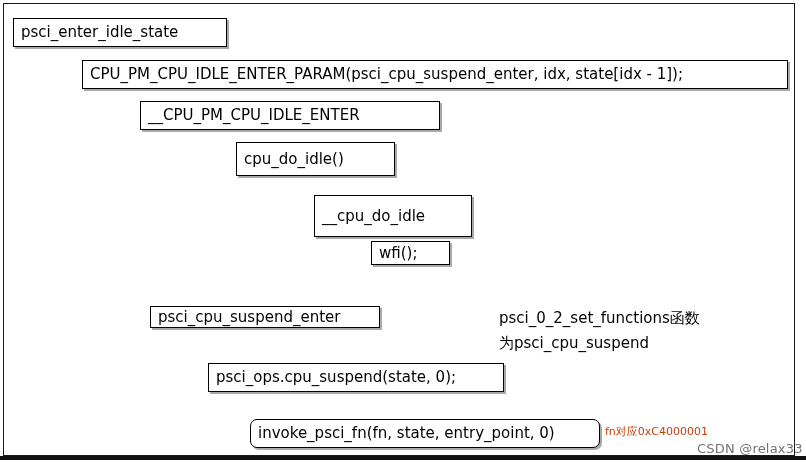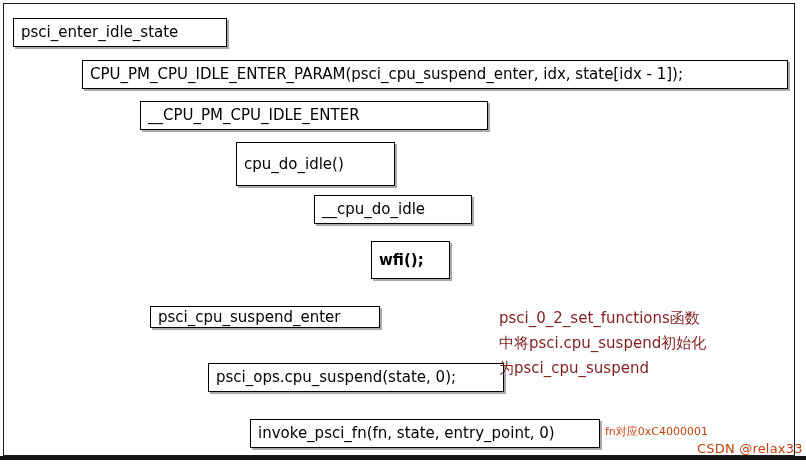--- a/index.html
+++ b/index.html
@@ -52,42 +52,42 @@
   .node .node-label {
     display: block;
     width: 100%;
   }
   
   #annotation {
     position: absolute;
     left: 499px;
     top: 306px;
     width: 280px;
-    color: #7f1d1d;
+    color: #000000;
     font-size: 15px;
     line-height: 25px;
     white-space: nowrap;
   }
   #annotation div { display: block; }
   
   #fn-note {
     position: absolute;
     left: 605px;
     top: 426px;
     color: #c2410c;
     font-size: 11px;
     line-height: 1;
     white-space: nowrap;
   }
   
   #watermark {
     position: absolute;
     left: 697px;
     top: 442px;
-    color: #c2410c;
+    color: #737373;
     font-size: 13px;
     line-height: 1;
     white-space: nowrap;
     letter-spacing: 0.2px;
   }
 </style>
 </head>
 <body>
 
 <div id="canvas">
@@ -95,51 +95,50 @@
   <div id="outer-frame"></div>
 
   <div class="node" style="left:13px; top:18px; width:214px; height:29px;">
     <span class="node-label">psci_enter_idle_state</span>
   </div>
 
   <div class="node" style="left:66px; top:60px; width:706px; height:29px;margin-left:16px;">
     <span class="node-label">CPU_PM_CPU_IDLE_ENTER_PARAM(psci_cpu_suspend_enter, idx, state[idx - 1]);</span>
   </div>
 
-  <div class="node" style="left:140px; top:101px; width:348px; height:29px;">
+  <div class="node" style="left:140px; top:101px; width:300px; height:29px;">
     <span class="node-label">__CPU_PM_CPU_IDLE_ENTER</span>
   </div>
 
-  <div class="node" style="left:236px; top:142px; width:159px; height:44px;">
+  <div class="node" style="left:236px; top:142px; width:159px; height:34px;">
     <span class="node-label">cpu_do_idle()</span>
   </div>
 
-  <div class="node" style="left:314px; top:195px; width:158px; height:29px;">
+  <div class="node" style="left:314px; top:195px; width:158px; height:42px;">
     <span class="node-label">__cpu_do_idle</span>
   </div>
 
-  <div class="node" style="left:371px; top:241px; width:79px; height:38px;font-weight:bold;">
+  <div class="node" style="left:371px; top:241px; width:79px; height:24px;">
     <span class="node-label">wfi();</span>
   </div>
 
   <div class="node" style="left:150px; top:306px; width:230px; height:22px;">
     <span class="node-label">psci_cpu_suspend_enter</span>
   </div>
 
   <div class="node" style="left:208px; top:363px; width:296px; height:29px;">
     <span class="node-label">psci_ops.cpu_suspend(state, 0);</span>
   </div>
 
-  <div class="node" style="left:250px; top:419px; width:350px; height:29px;">
+  <div class="node" style="left:250px; top:419px; width:350px; height:29px;border-radius:7px;">
     <span class="node-label">invoke_psci_fn(fn, state, entry_point, 0)</span>
   </div>
 
   <div id="annotation">
     <div>psci_0_2_set_functions函数</div>
-    <div>中将psci.cpu_suspend初始化</div>
     <div>为psci_cpu_suspend</div>
   </div>
 
   <div id="fn-note">fn对应0xC4000001</div>
 
   <div id="watermark">CSDN @relax33</div>
 
   <div id="bottom-rule"></div>
 </div>
 

